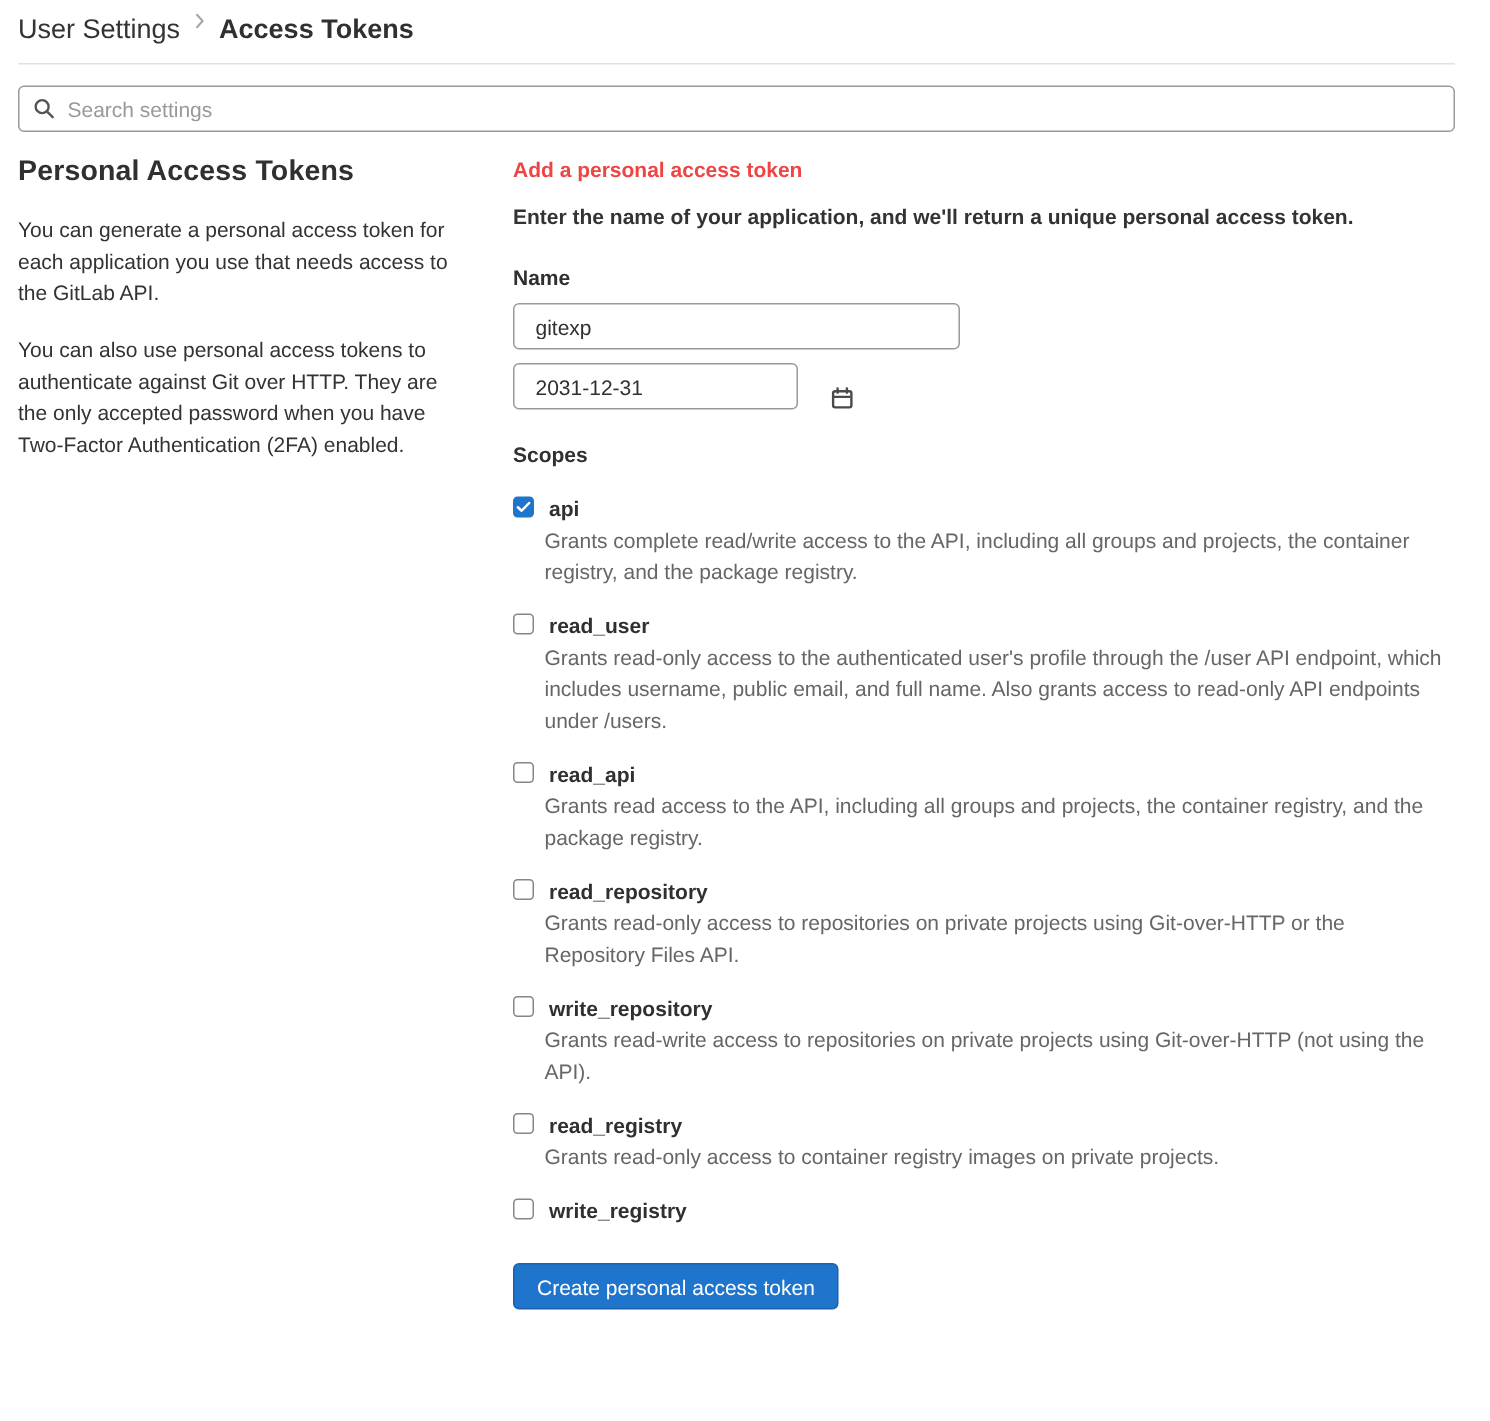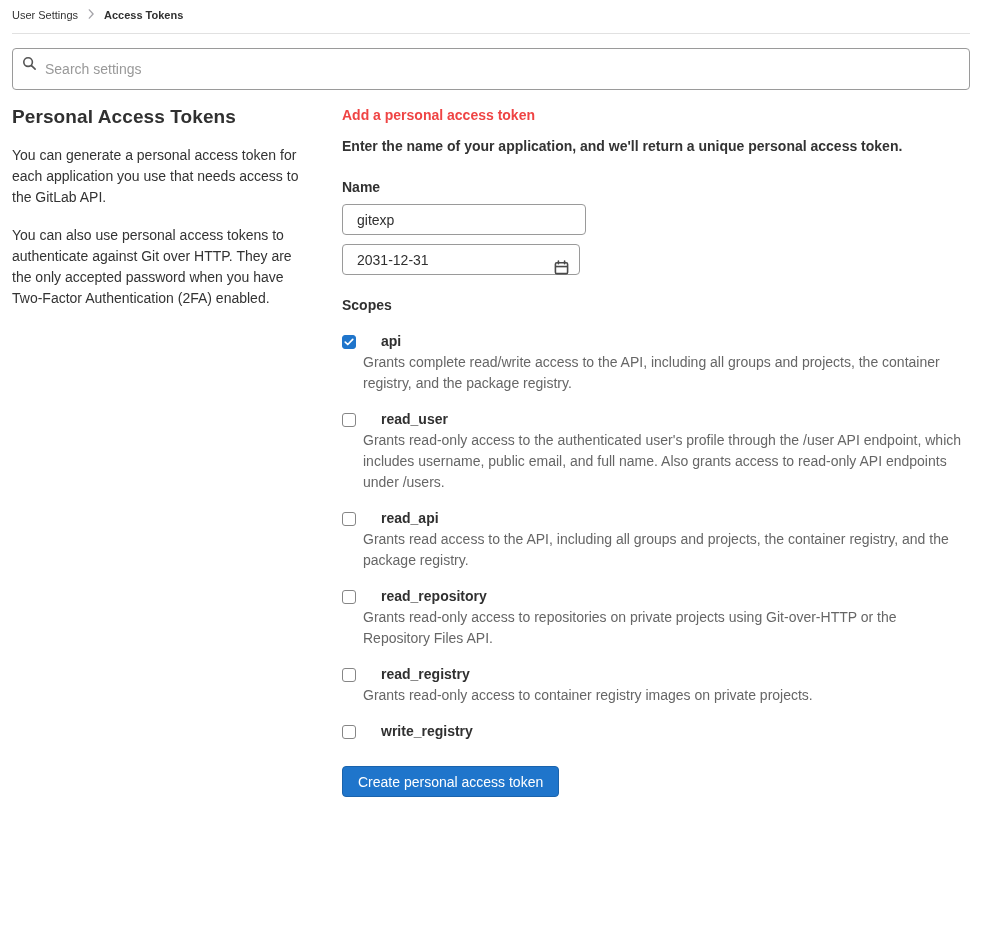--- a/index.html
+++ b/index.html
@@ -11,37 +11,37 @@
     color: #303030;
     overflow: hidden;
   }
   .page { padding: 0 23px 0 12px; }
 
   
   .breadcrumb {
     display: flex;
     align-items: flex-start;
     padding-top: 9px;
-    font-size: 11px;
+    font-size: 18px;
     gap: 9px;
   }
   .crumb { color: #333333; text-decoration: none; cursor: pointer; }
   .crumb.current { font-weight: bold; color: #303030; }
   .crumb-sep { display: flex; align-items: center; color: #a4a3a8; }
 
   .top-divider { border: 0; border-top: 1px solid #e1e1e1; margin-top: 12px; }
 
   
   .search-wrap {
     position: relative;
     margin-top: 14px;
   }
   .search-input {
     width: 100%;
-    height: 42px;
+    height: 31px;
     border: 1px solid #9a9a9a;
     border-radius: 4px;
     padding: 0 6px 0 32px;
     font-size: 14px;
     font-family: "Liberation Sans", sans-serif;
     color: #000000;
     outline: none;
   }
   .search-input::placeholder { color: #999999; }
   .search-icon {
@@ -98,41 +98,41 @@
     height: 31px;
     border: 1px solid #9a9a9a;
     border-radius: 4px;
     padding: 0 10px 0 14px;
     font-size: 14px;
     font-family: "Liberation Sans", sans-serif;
     color: #303030;
     outline: none;
     background: #fff;
   }
-  .name-input { width: 244px; }
+  .name-input { width: 298px; }
   .expires-wrap { position: relative; width: 238px; }
-  .expires-input { width: 238px; padding-right: 34px; }
+  .expires-input { width: 190px; padding-right: 34px; }
   .calendar-icon {
     position: absolute;
     right: 11px;
     top: 16px;
     width: 15px;
     height: 15px;
     color: #4a4a4a;
     pointer-events: auto;
     cursor: pointer;
   }
 
   
   .scopes-list { margin-top: 20px; }
   .scope { margin-bottom: 17px; }
   .scope-head {
     display: flex;
-    align-items: flex-end;
-    gap: 25px;
+    align-items: flex-start;
+    gap: 10px;
     cursor: pointer;
   }
   .checkbox {
     width: 14px;
     height: 14px;
     flex: 0 0 14px;
     border: 1px solid #868686;
     border-radius: 3px;
     background: #ffffff;
     display: inline-flex;
@@ -264,20 +264,29 @@
   <div class="scope">
     <label class="scope-head">
       <span class="checkbox">
         
       </span>
       <span class="scope-label">read_repository</span>
     </label>
     <div class="scope-desc">Grants read-only access to repositories on private projects using Git-over-HTTP or the Repository Files API.</div>
   </div>
 
+  <div class="scope">
+    <label class="scope-head">
+      <span class="checkbox">
+        
+      </span>
+      <span class="scope-label">write_repository</span>
+    </label>
+    <div class="scope-desc">Grants read-write access to repositories on private projects using Git-over-HTTP (not using the API).</div>
+  </div>
 
   <div class="scope">
     <label class="scope-head">
       <span class="checkbox">
         
       </span>
       <span class="scope-label">read_registry</span>
     </label>
     <div class="scope-desc">Grants read-only access to container registry images on private projects.</div>
   </div>

